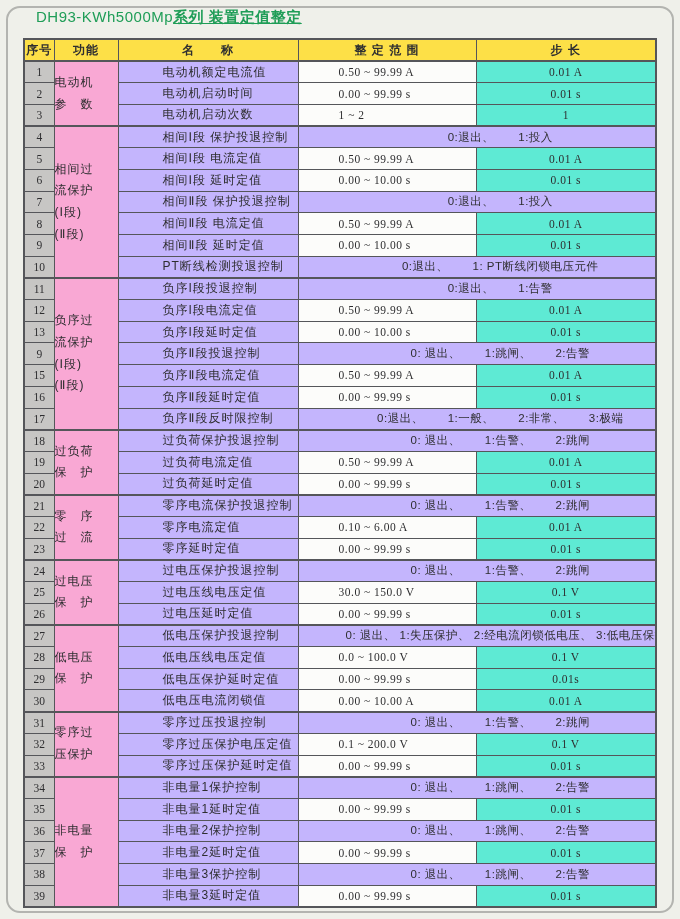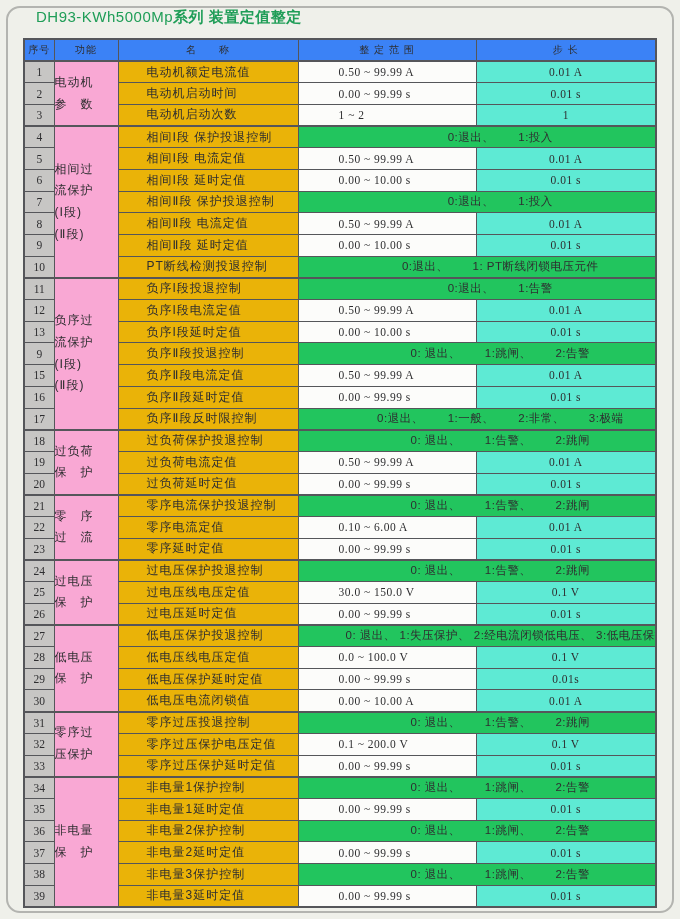--- a/index.html
+++ b/index.html
@@ -10,54 +10,54 @@
     color:#2e2e30;overflow:hidden;
   }
   .page-border{
     position:absolute;left:6px;top:6px;right:6px;bottom:6px;
     border:2px solid #b3b4b0;border-radius:14px;pointer-events:none;
   }
   .title{
     position:absolute;left:36px;top:8px;font-size:15px;color:#1f9d57;white-space:nowrap;
   }
   .title .model{font-family:Liberation Sans, sans-serif;letter-spacing:.5px;}
-  .title .suffix{font-weight:bold;letter-spacing:.5px;}
+  .title .suffix{font-weight:bold;letter-spacing:.5px;text-decoration:underline;}
   table.settings{
     position:absolute;left:23px;top:38px;width:632px;
     border-collapse:collapse;table-layout:fixed;
     border:2px solid #55565a;
   }
   col.w-no{width:30px;}  col.w-func{width:64px;}
   col.w-name{width:180px;} col.w-range{width:178px;} col.w-step{width:180px;}
   th,td{border:1px solid #55565a;padding:0;overflow:hidden;white-space:nowrap;}
   thead th{
-    background:#3b82f6;height:20px;font-weight:normal;font-size:10px;
+    background:#fde047;height:20px;font-weight:bold;font-size:12px;
     letter-spacing:1px;border-bottom:2px solid #55565a;
   }
   tbody tr{height:21.7px;}
   tr.group-start td{border-top:2px solid #55565a;}
   td.c-no{
     background:#c7c6c4;text-align:center;
     font-family:"Liberation Serif",serif;font-size:11.5px;
   }
   td.c-func{
     background:#f9a8d4;text-align:left;vertical-align:middle;
     font-size:12px;letter-spacing:1px;
   }
   .func-line{line-height:21.7px;}
-  td.c-name{background:#eab308;padding-left:28px;font-size:12px;letter-spacing:1px;}
+  td.c-name{background:#c4b5fd;padding-left:44px;font-size:12px;letter-spacing:1px;}
   td.c-range{
     background:#fcfcfa;padding-left:40px;
     font-family:"Liberation Serif",serif;font-size:11.5px;letter-spacing:.5px;
   }
   td.c-step{
     background:#5eead4;text-align:center;
     font-family:"Liberation Serif",serif;font-size:11.5px;letter-spacing:.5px;
   }
-  td.c-merged{background:#22c55e;text-align:center;font-size:11.5px;letter-spacing:.5px;padding-left:47px;}
+  td.c-merged{background:#c4b5fd;text-align:center;font-size:11.5px;letter-spacing:.5px;padding-left:47px;}
 </style>
 </head>
 <body>
 
 <div class="page-border"></div>
 
 <div class="title"><span class="model">DH93-KWh5000Mp</span><span class="suffix">系列 装置定值整定</span></div>
 
 <table class="settings">
   <colgroup>

